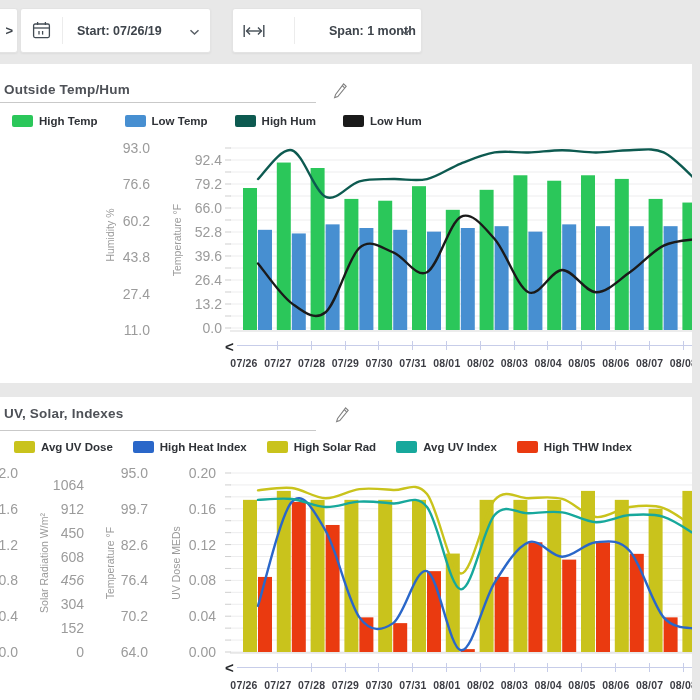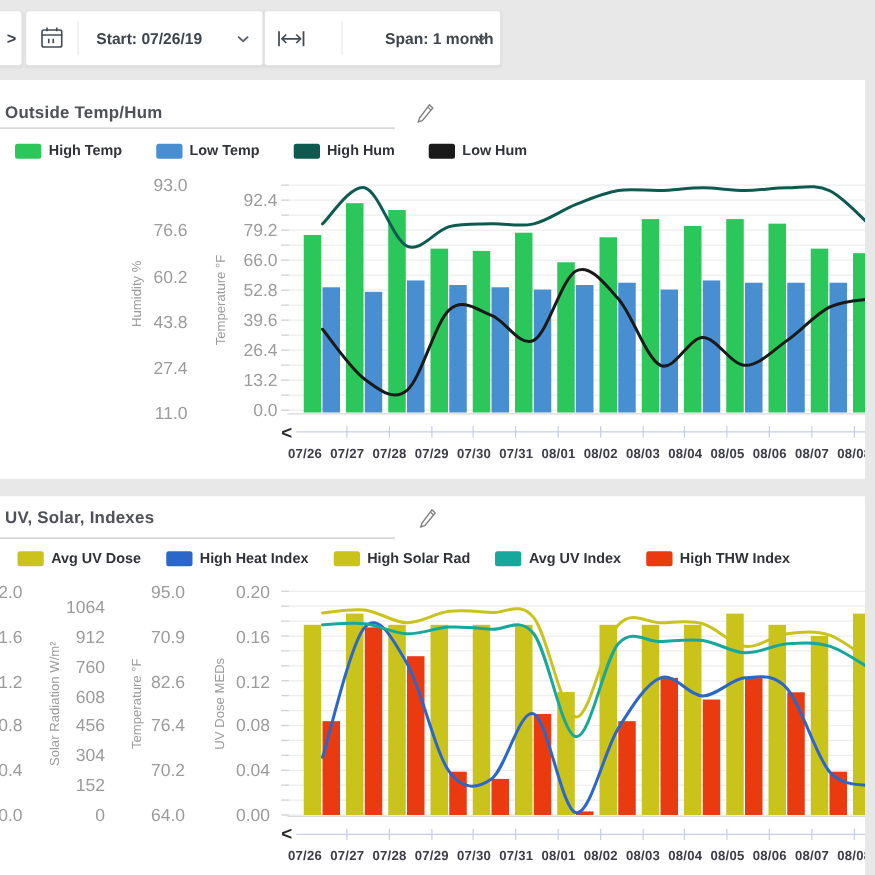--- a/index.html
+++ b/index.html
@@ -52,21 +52,21 @@
     </span>
     <span class="vdiv"></span>
     <span class="card-label" style="margin-left:14px;">Start: 07/26/19</span>
     <span class="chev">
       <svg width="11" height="7" viewBox="0 0 11 7" fill="none">
         <polyline points="1.5,1.3 5.5,5 9.5,1.3" stroke="#5a6067" stroke-width="1.5"></polyline>
       </svg>
     </span>
   </div>
 
-  <div class="card" style="left:211px;width:188px;gap:20px;">
+  <div class="card" style="left:232px;width:188px;gap:20px;">
     <span style="margin:0 9px 0 10px;display:flex;">
       <svg width="22" height="14" viewBox="0 0 22 14" fill="none" stroke="#434c54" stroke-width="1.4">
         <line x1="1.2" y1="1" x2="1.2" y2="13"></line>
           <line x1="20.8" y1="1" x2="20.8" y2="13"></line>
         <line x1="3.5" y1="7" x2="18.5" y2="7"></line>
         <polyline points="7,3.6 3.6,7 7,10.4"></polyline>
           <polyline points="15,3.6 18.4,7 15,10.4"></polyline>
       </svg>
     </span>
     <span class="vdiv"></span>
@@ -322,29 +322,29 @@
     </svg>
     <div class="ax-num" style="left: -26px; top: 70px;">2.0</div>
     <div class="ax-num" style="left: -26px; top: 105.8px;">1.6</div>
     <div class="ax-num" style="left: -26px; top: 141.6px;">1.2</div>
     <div class="ax-num" style="left: -26px; top: 177.4px;">0.8</div>
     <div class="ax-num" style="left: -26px; top: 213.2px;">0.4</div>
     <div class="ax-num" style="left: -26px; top: 249px;">0.0</div>
     <div class="ax-title" style="left: -31px; top: 159px;">Solar Radiation W/m²</div>
     <div class="ax-num" style="left: 40px; top: 82px;">1064</div>
     <div class="ax-num" style="left: 40px; top: 105.857px;">912</div>
-    <div class="ax-num" style="left: 40px; top: 129.714px;">760</div>
+    <div class="ax-num" style="left: 40px; top: 129.714px;">450</div>
     <div class="ax-num" style="left: 40px; top: 153.571px;">608</div>
-    <div class="ax-num" style="left: 40px; top: 177.429px;">456</div>
+    <div class="ax-num" style="left: 40px; top: 177.429px; font-style: italic;">456</div>
     <div class="ax-num" style="left: 40px; top: 201.286px;">304</div>
     <div class="ax-num" style="left: 40px; top: 225.143px;">152</div>
     <div class="ax-num" style="left: 40px; top: 249px;">0</div>
     <div class="ax-title" style="left: 35px; top: 159px;">Temperature °F</div>
     <div class="ax-num" style="left: 104px; top: 70px;">95.0</div>
-    <div class="ax-num" style="left: 104px; top: 105.8px;">70.9</div>
+    <div class="ax-num" style="left: 104px; top: 105.8px;">99.7</div>
     <div class="ax-num" style="left: 104px; top: 141.6px;">82.6</div>
     <div class="ax-num" style="left: 104px; top: 177.4px;">76.4</div>
     <div class="ax-num" style="left: 104px; top: 213.2px;">70.2</div>
     <div class="ax-num" style="left: 104px; top: 249px;">64.0</div>
     <div class="ax-title" style="left: 101px; top: 159px;">UV Dose MEDs</div>
     <div class="ax-num" style="left: 172px; top: 70px;">0.20</div>
     <div class="ax-num" style="left: 172px; top: 105.8px;">0.16</div>
     <div class="ax-num" style="left: 172px; top: 141.6px;">0.12</div>
     <div class="ax-num" style="left: 172px; top: 177.4px;">0.08</div>
     <div class="ax-num" style="left: 172px; top: 213.2px;">0.04</div>

